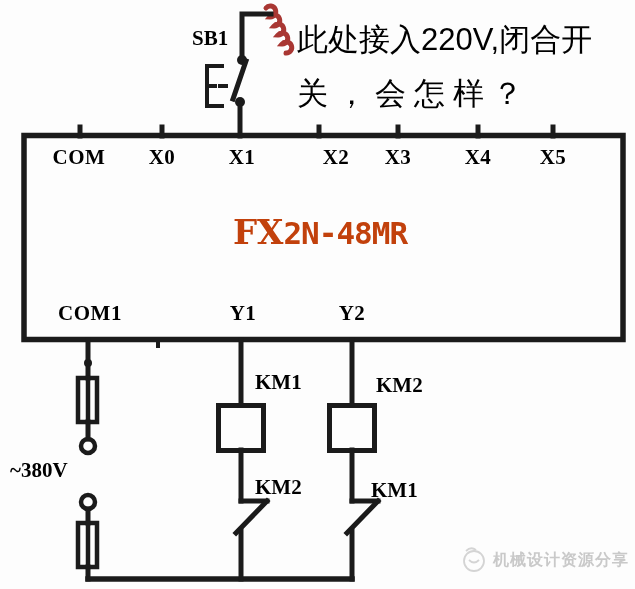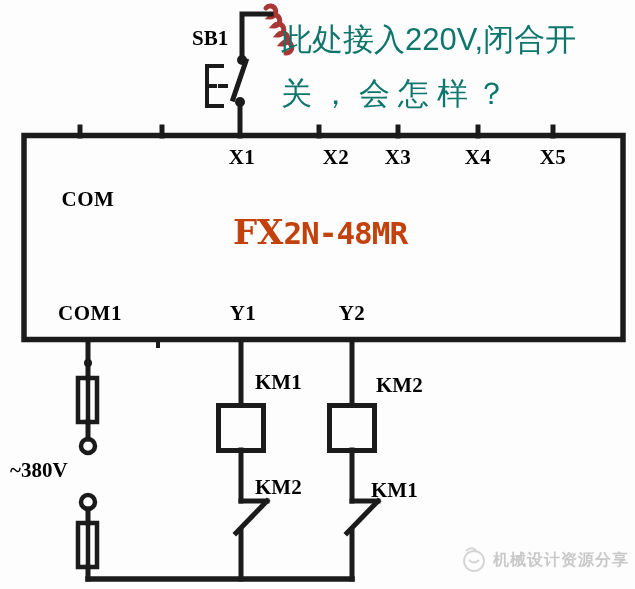--- a/index.html
+++ b/index.html
@@ -5,22 +5,22 @@
   html,body{margin:0;padding:0;}
   .canvas{
     position:relative;width:635px;height:589px;background:#fdfdfd;overflow:hidden;
     font-family:"Liberation Serif",serif;
   }
   .layer{position:absolute;left:0;top:0;}
   .lbl{position:absolute;font-weight:700;color:#000000;white-space:nowrap;}
   .term{width:80px;text-align:center;font-size:21px;letter-spacing:0.5px;}
   .km{font-size:21px;}
   .annot{
-    position:absolute;color:#0f766e;font-family:"Liberation Sans",sans-serif;
-    font-weight:500;font-size:31px;white-space:nowrap;
+    position:absolute;color:#000000;font-family:"Liberation Sans",sans-serif;
+    font-weight:500;font-size:31px;white-space:nowrap;margin-left:16px;
   }
   .model{
     position:absolute;left:175px;top:212px;width:290px;text-align:center;color:#c2410c;
   }
   .model .pfx{font-family:"DejaVu Serif",serif;font-weight:700;font-size:34px;}
   .model .sfx{font-family:"DejaVu Sans Mono",monospace;font-weight:700;font-size:31px;letter-spacing:-1px;}
   .wm{
     position:absolute;left:493px;top:550px;color:#c9c9c9;
     font-family:"Liberation Sans",sans-serif;font-size:16px;font-weight:700;letter-spacing:1px;
   }
@@ -109,21 +109,22 @@
       <path d="M466,551 q 5,-5 10,-1"></path>
       <path d="M469,560 q 5,5 10,0"></path>
     </g>
   </svg>
 
   <div class="lbl" style="left:192px;top:26px;font-size:21px;">SB1</div>
 
   <div class="annot" style="left:281px;top:19px;">此处接入220V,闭合开</div>
   <div class="annot" style="left:281px;top:73px;letter-spacing:8px;">关，会怎样？</div>
 
-  <div class="lbl term" style="left:48px;top:145px;margin-top:42px;">COM</div>
+  <div class="lbl term" style="left:39px;top:145px;">COM</div>
+  <div class="lbl term" style="left:122px;top:145px;">X0</div>
   <div class="lbl term" style="left:202px;top:145px;">X1</div>
   <div class="lbl term" style="left:296px;top:145px;">X2</div>
   <div class="lbl term" style="left:358px;top:145px;">X3</div>
   <div class="lbl term" style="left:438px;top:145px;">X4</div>
   <div class="lbl term" style="left:513px;top:145px;">X5</div>
 
   <div class="model">
     <span class="pfx">FX</span><span class="sfx">2N-48MR</span>
   </div>
 

